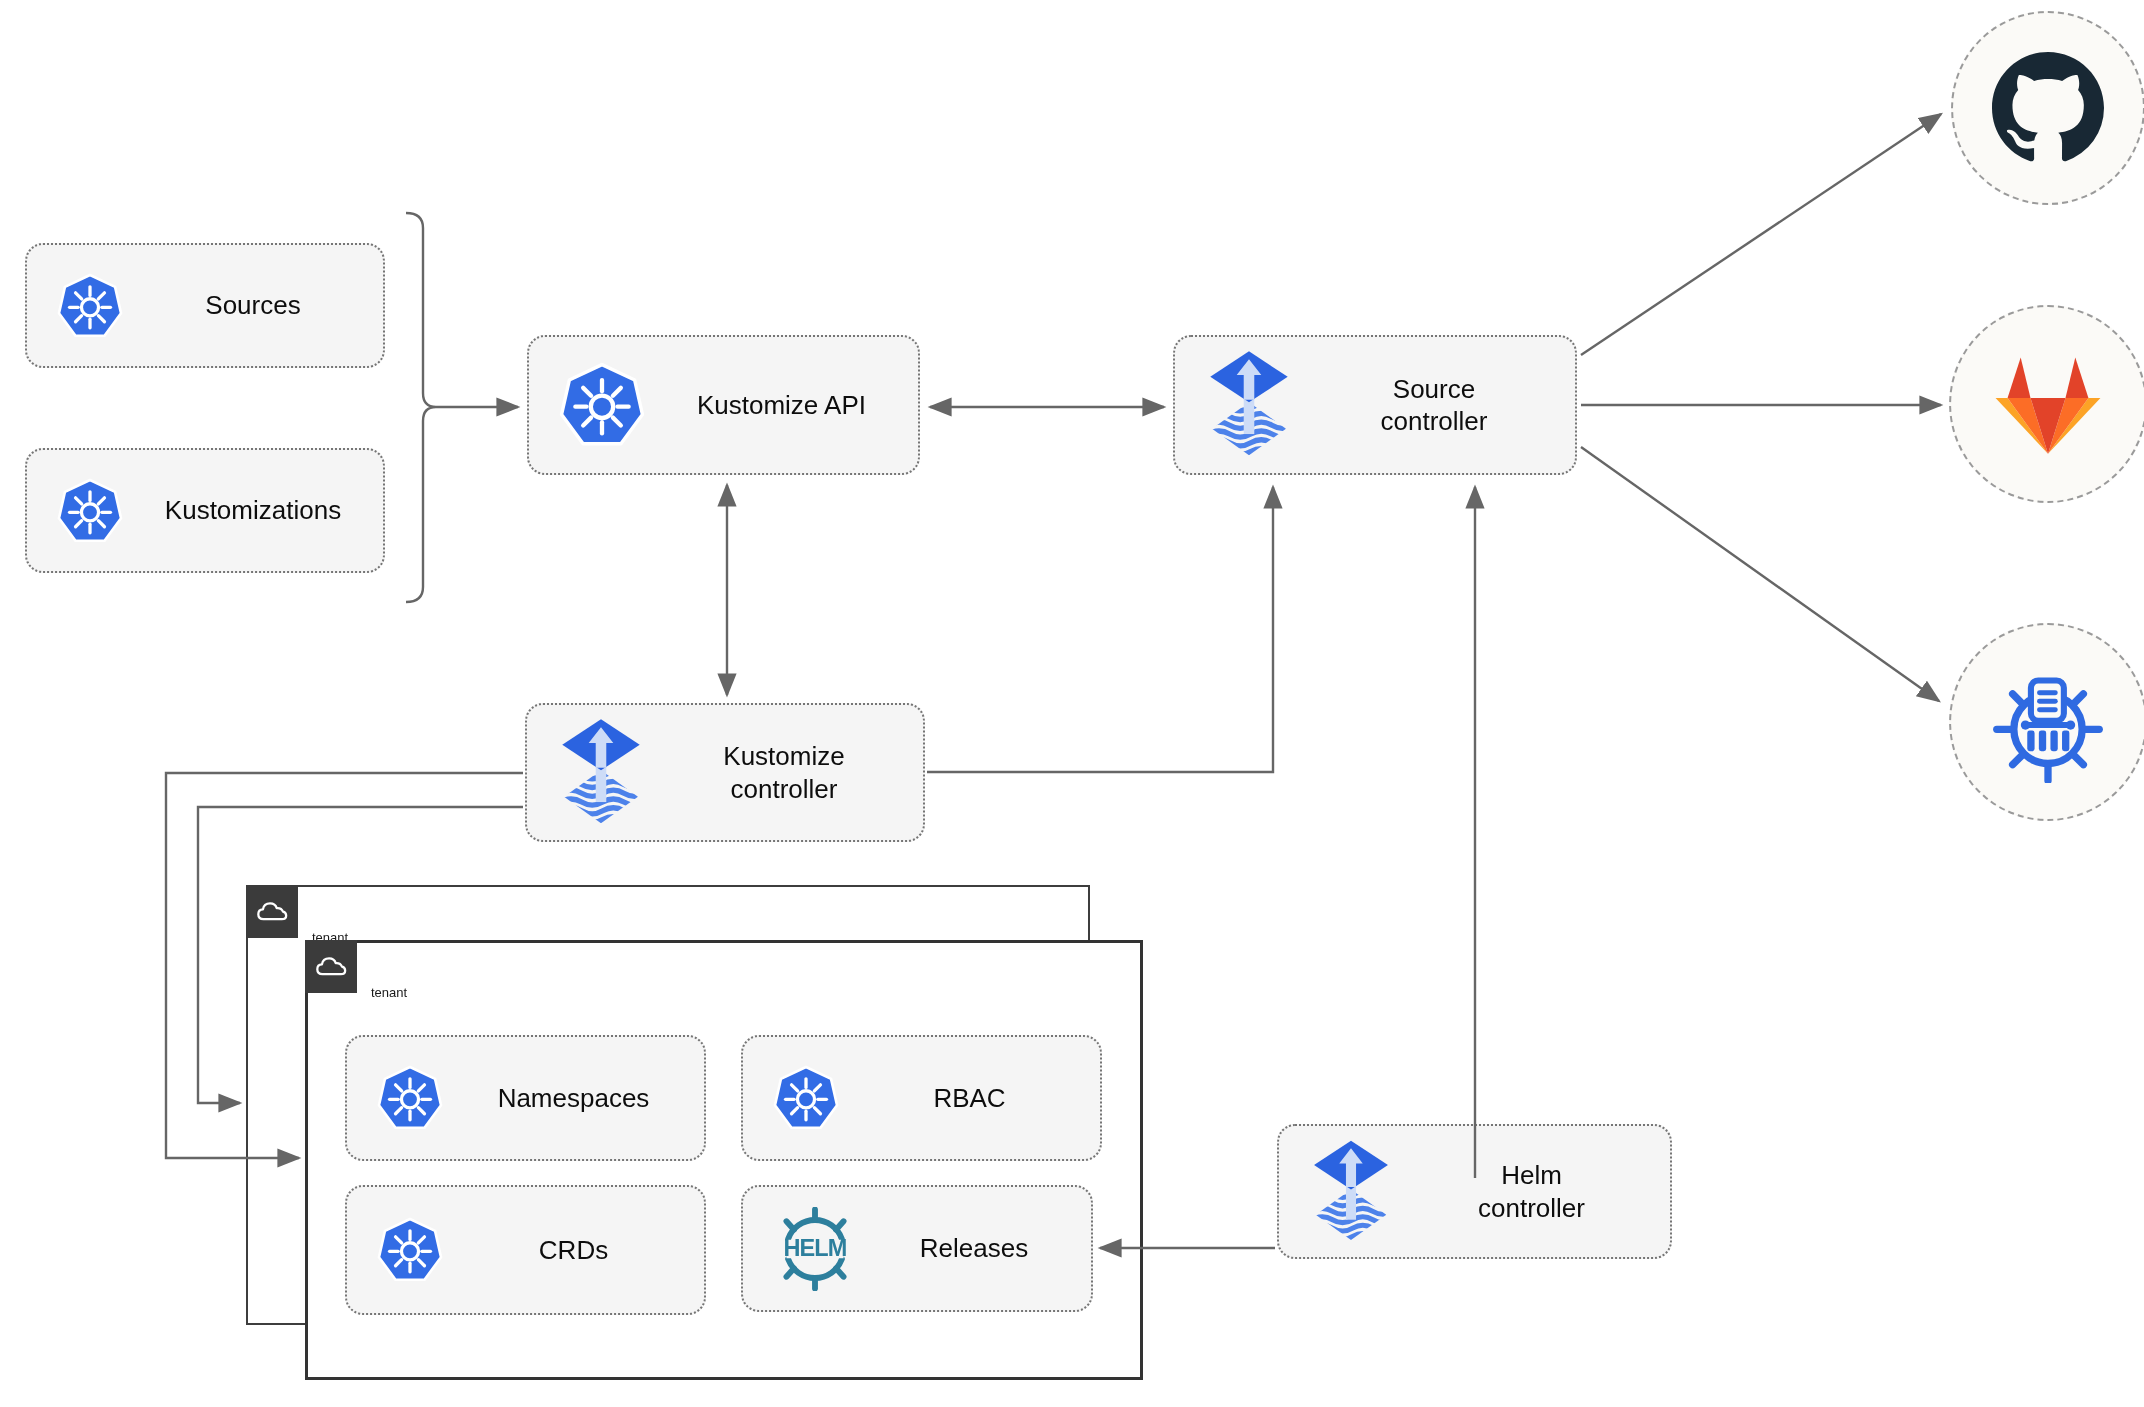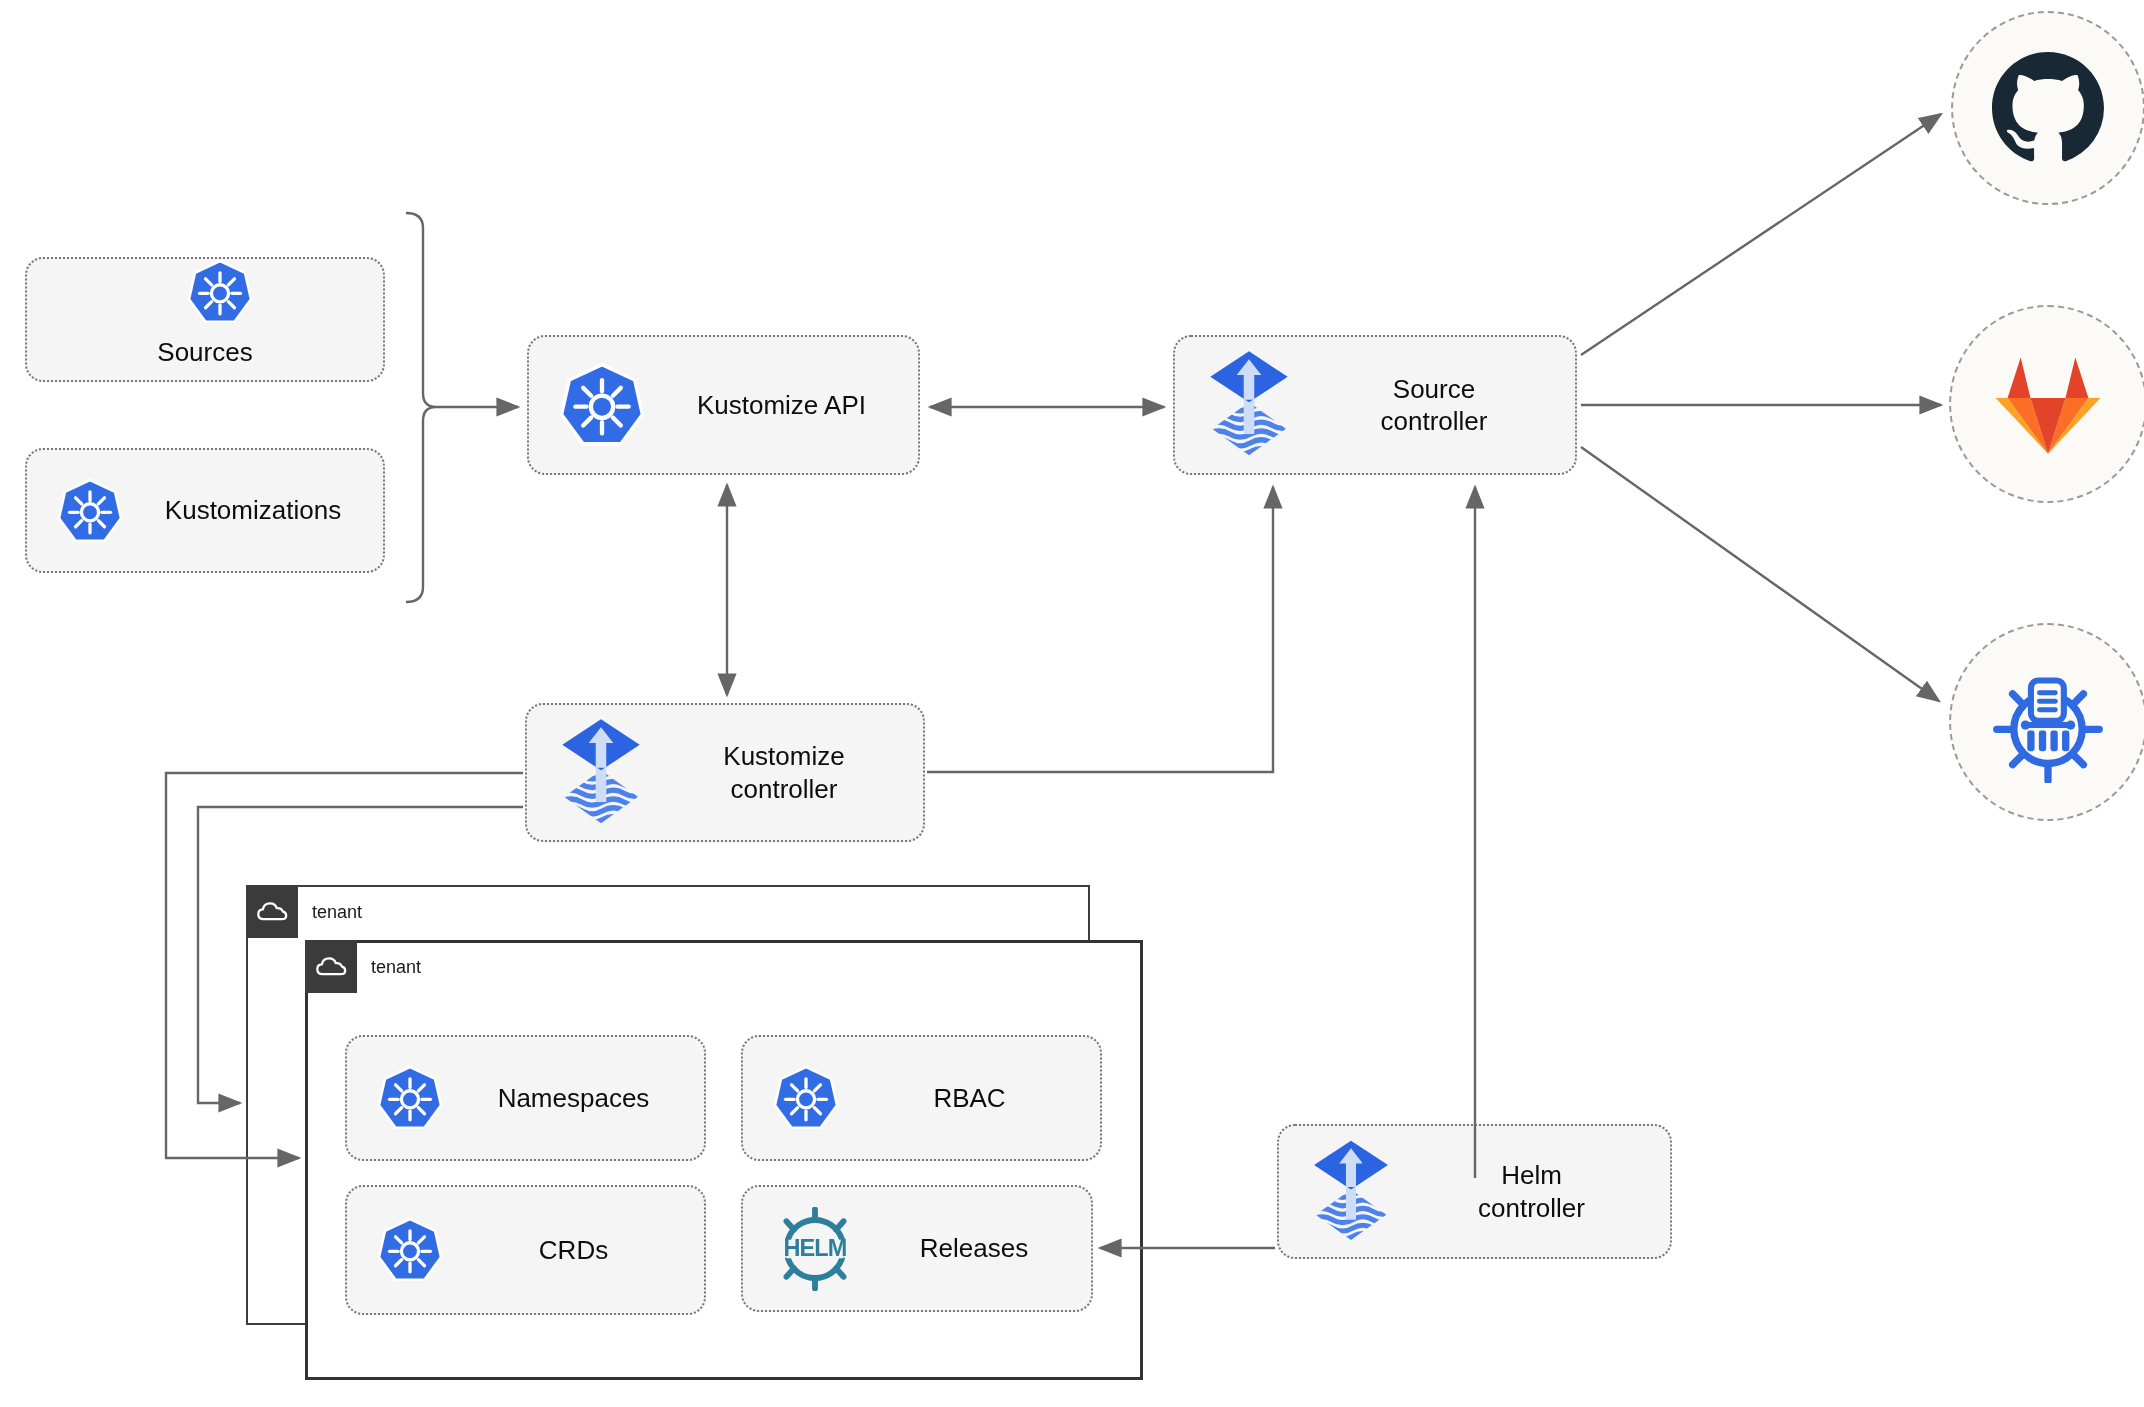--- a/index.html
+++ b/index.html
@@ -19,21 +19,21 @@
   }
   .node .lbl span{display:inline-block;}
   .node .lbl.two-line span{max-width:160px;}
   .tenant-rect{position:absolute;background:#ffffff;box-sizing:border-box;}
   .tenant-rect.outer{border:2px solid #3d3d3d;}
   .tenant-rect.inner{border:3px solid #333333;}
   .tenant-label{
     position:absolute;background:var(--c-tenant_label_bg,#3b3b3b);
     display:flex;align-items:center;justify-content:center;box-sizing:border-box;
   }
-  .tenant-text{position:absolute;font-size:18px;color:#1a1a1a;line-height:1;}
+  .tenant-text{position:absolute;font-size:13px;color:#1a1a1a;line-height:1;margin-top:28px;}
   .ext-circle{
     position:absolute;border:2px dashed #9a9a9a;border-radius:50%;
     background:#fbfaf7;display:flex;align-items:center;justify-content:center;box-sizing:border-box;
   }
   #wires{position:absolute;left:0;top:0;pointer-events:none;}
   #wires path,#wires line,#wires polyline{stroke:var(--c-connector_gray,#666);stroke-width:2.4;fill:none;}
 </style>
 </head>
 <body>
 
@@ -146,21 +146,21 @@
   </div>
   <div class="tenant-text" style="left:312px;top:903px;">tenant</div>
 
   <div class="tenant-label" style="left:305px;top:940px;width:52px;height:53px;">
     <svg width="34" height="25">
         <use href="#sym-cloud"></use>
       </svg>
   </div>
   <div class="tenant-text" style="left:371px;top:958px;">tenant</div>
 
-  <div class="node" style="left:25px;top:257px;width:360px;height:125px;flex-direction:column;">
+  <div class="node" style="left:25px;top:243px;width:360px;height:125px;">
     <span class="icon">
       <svg width="66" height="66">
           <use href="#sym-k8s"></use>
         </svg>
       </span>
     <span class="lbl">
         <span>Sources</span>
       </span>
   </div>
 

